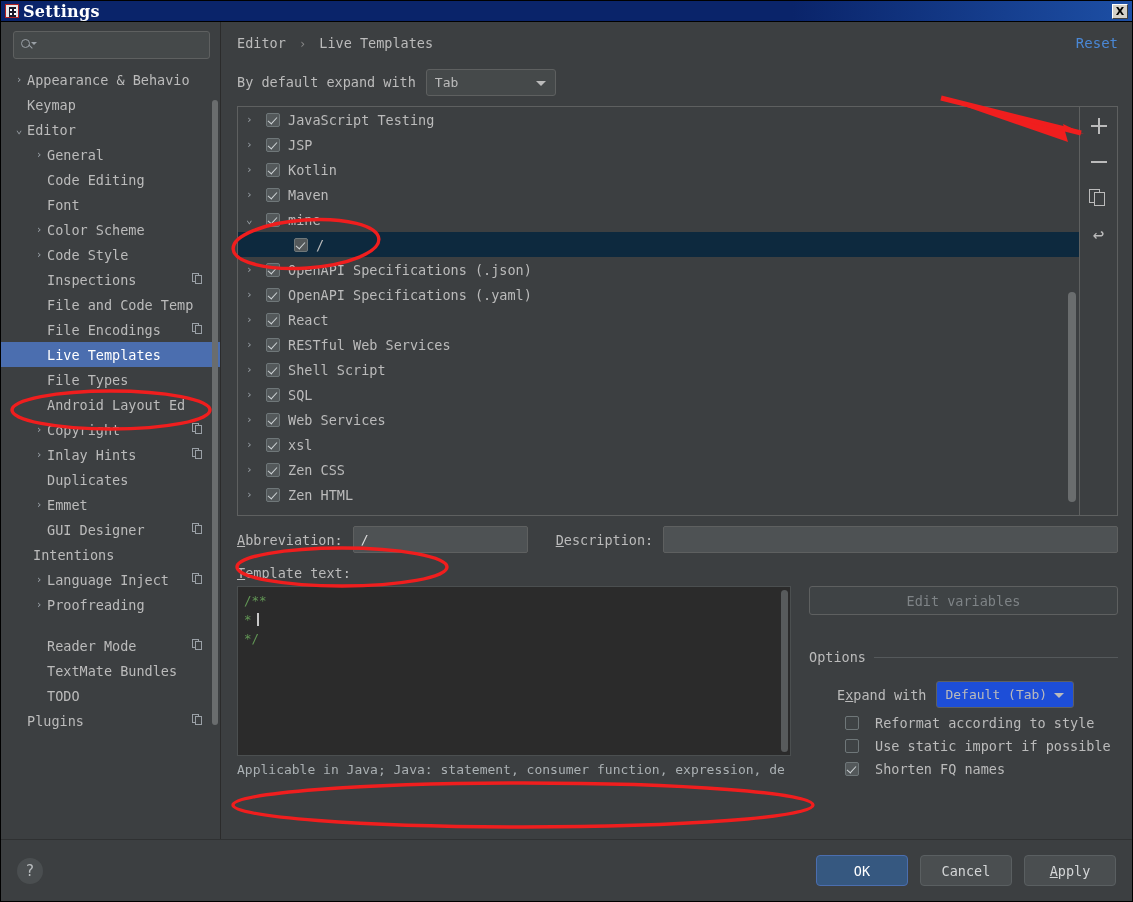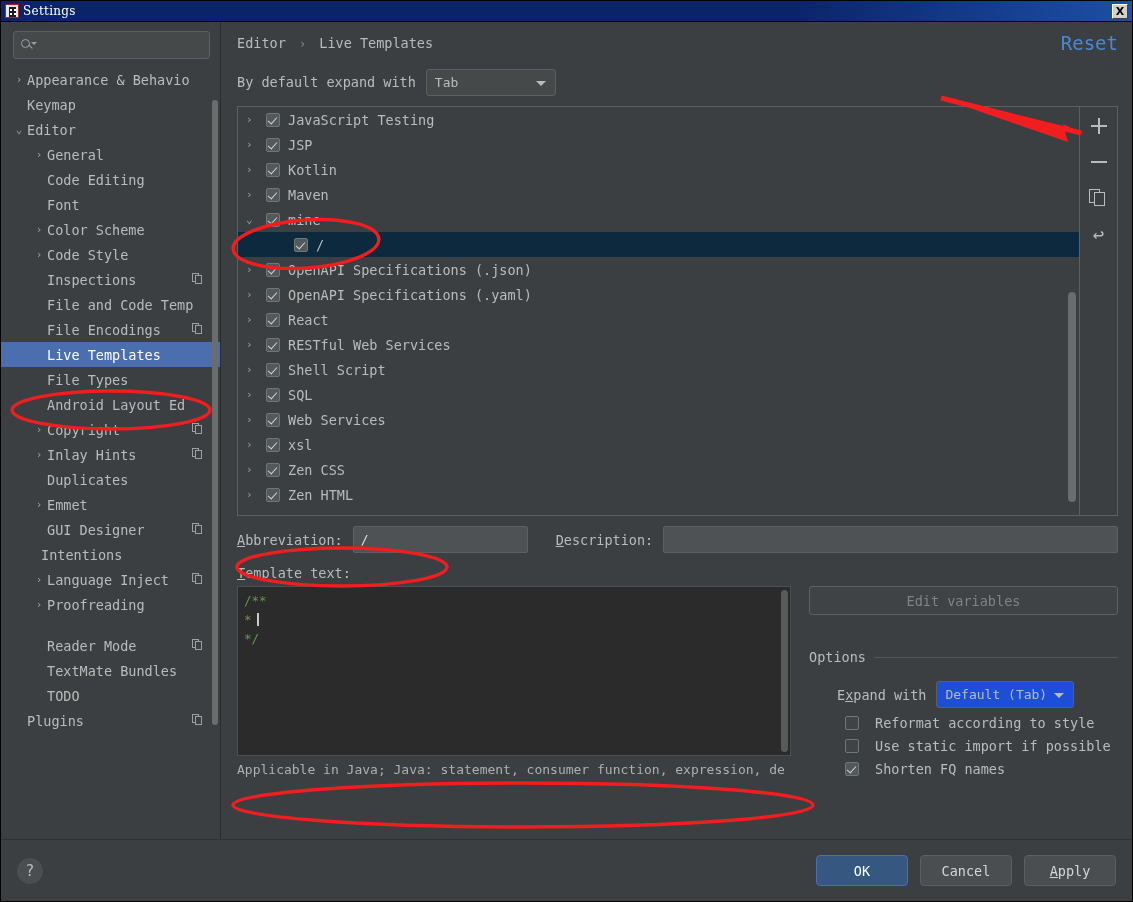--- a/index.html
+++ b/index.html
@@ -34,21 +34,21 @@
     content: ""; position: absolute; left: 3px; top: 2px;
     width: 7px; height: 10px; background: #1b1b2b;
   }
   .title-icon::after {
     content: ""; position: absolute; left: 4px; top: 4px;
     width: 2px; height: 2px; background: #fff;
     box-shadow: 4px 0 0 #fff, 0 4px 0 #fff, 4px 4px 0 #fff;
   }
   .title-text {
     color: #ffffff; font-family: "DejaVu Serif", "Liberation Serif", serif;
-    font-weight: normal; font-size: 12px; letter-spacing: .3px;
+    font-weight: bold; font-size: 16px; letter-spacing: .3px;
   }
   .title-spacer { flex: 1 1 auto; }
   .title-close {
     width: 16px; height: 15px; margin-right: 2px;
     background: #d4d0c8; border: 1px solid #fff;
     border-right-color: #404040; border-bottom-color: #404040;
     color: #000; font-size: 11px; font-weight: bold;
     display: flex; align-items: center; justify-content: center;
     font-family: "DejaVu Sans", "Liberation Sans", sans-serif;
   }
@@ -110,21 +110,21 @@
   .main {
     flex: 1 1 auto; min-width: 0; position: relative;
     padding: 0 14px 0 16px; display: flex; flex-direction: column;
   }
   .breadcrumb-row {
     display: flex; align-items: center; height: 34px;
     padding-top: 8px;
   }
   .breadcrumb { color: #bbbbbb; font-size: 13.5px; }
   .breadcrumb .sep { color: #888; padding: 0 5px; font-size: 12px;}
-  .reset-link { margin-left: auto; color: #4a88d6; font-size: 19px; }
+  .reset-link { margin-left: auto; color: #4a88d6; font-size: 14px; }
   .expand-row {
     display: flex; align-items: center; gap: 10px;
     height: 40px; margin-top: 6px;
   }
   .expand-label { color: #bbbbbb; font-size: 13.5px; }
   .combo {
     width: 130px; height: 27px;
     background: #45494a; border: 1px solid #5e6060; border-radius: 3px;
     display: flex; align-items: center; padding: 0 8px;
     color: #bbbbbb; font-size: 13px; position: relative;
@@ -380,21 +380,21 @@
             <span class="tree-label">Emmet</span>
           </div>
           <div class="tree-row" style="padding-left: 30px;">
             <span class="tree-arrow"></span>
             <span class="tree-label">GUI Designer</span>
             <span class="copy-badge">
               <i></i>
               <b></b>
             </span>
           </div>
-          <div class="tree-row" style="padding-left: 24px;">
+          <div class="tree-row" style="padding-left: 16px;">
             <span class="tree-arrow"></span>
             <span class="tree-label">Intentions</span>
           </div>
           <div class="tree-row" style="padding-left: 30px;">
             <span class="tree-arrow">›</span>
             <span class="tree-label">Language Inject</span>
             <span class="copy-badge">
               <i></i>
               <b></b>
             </span>

